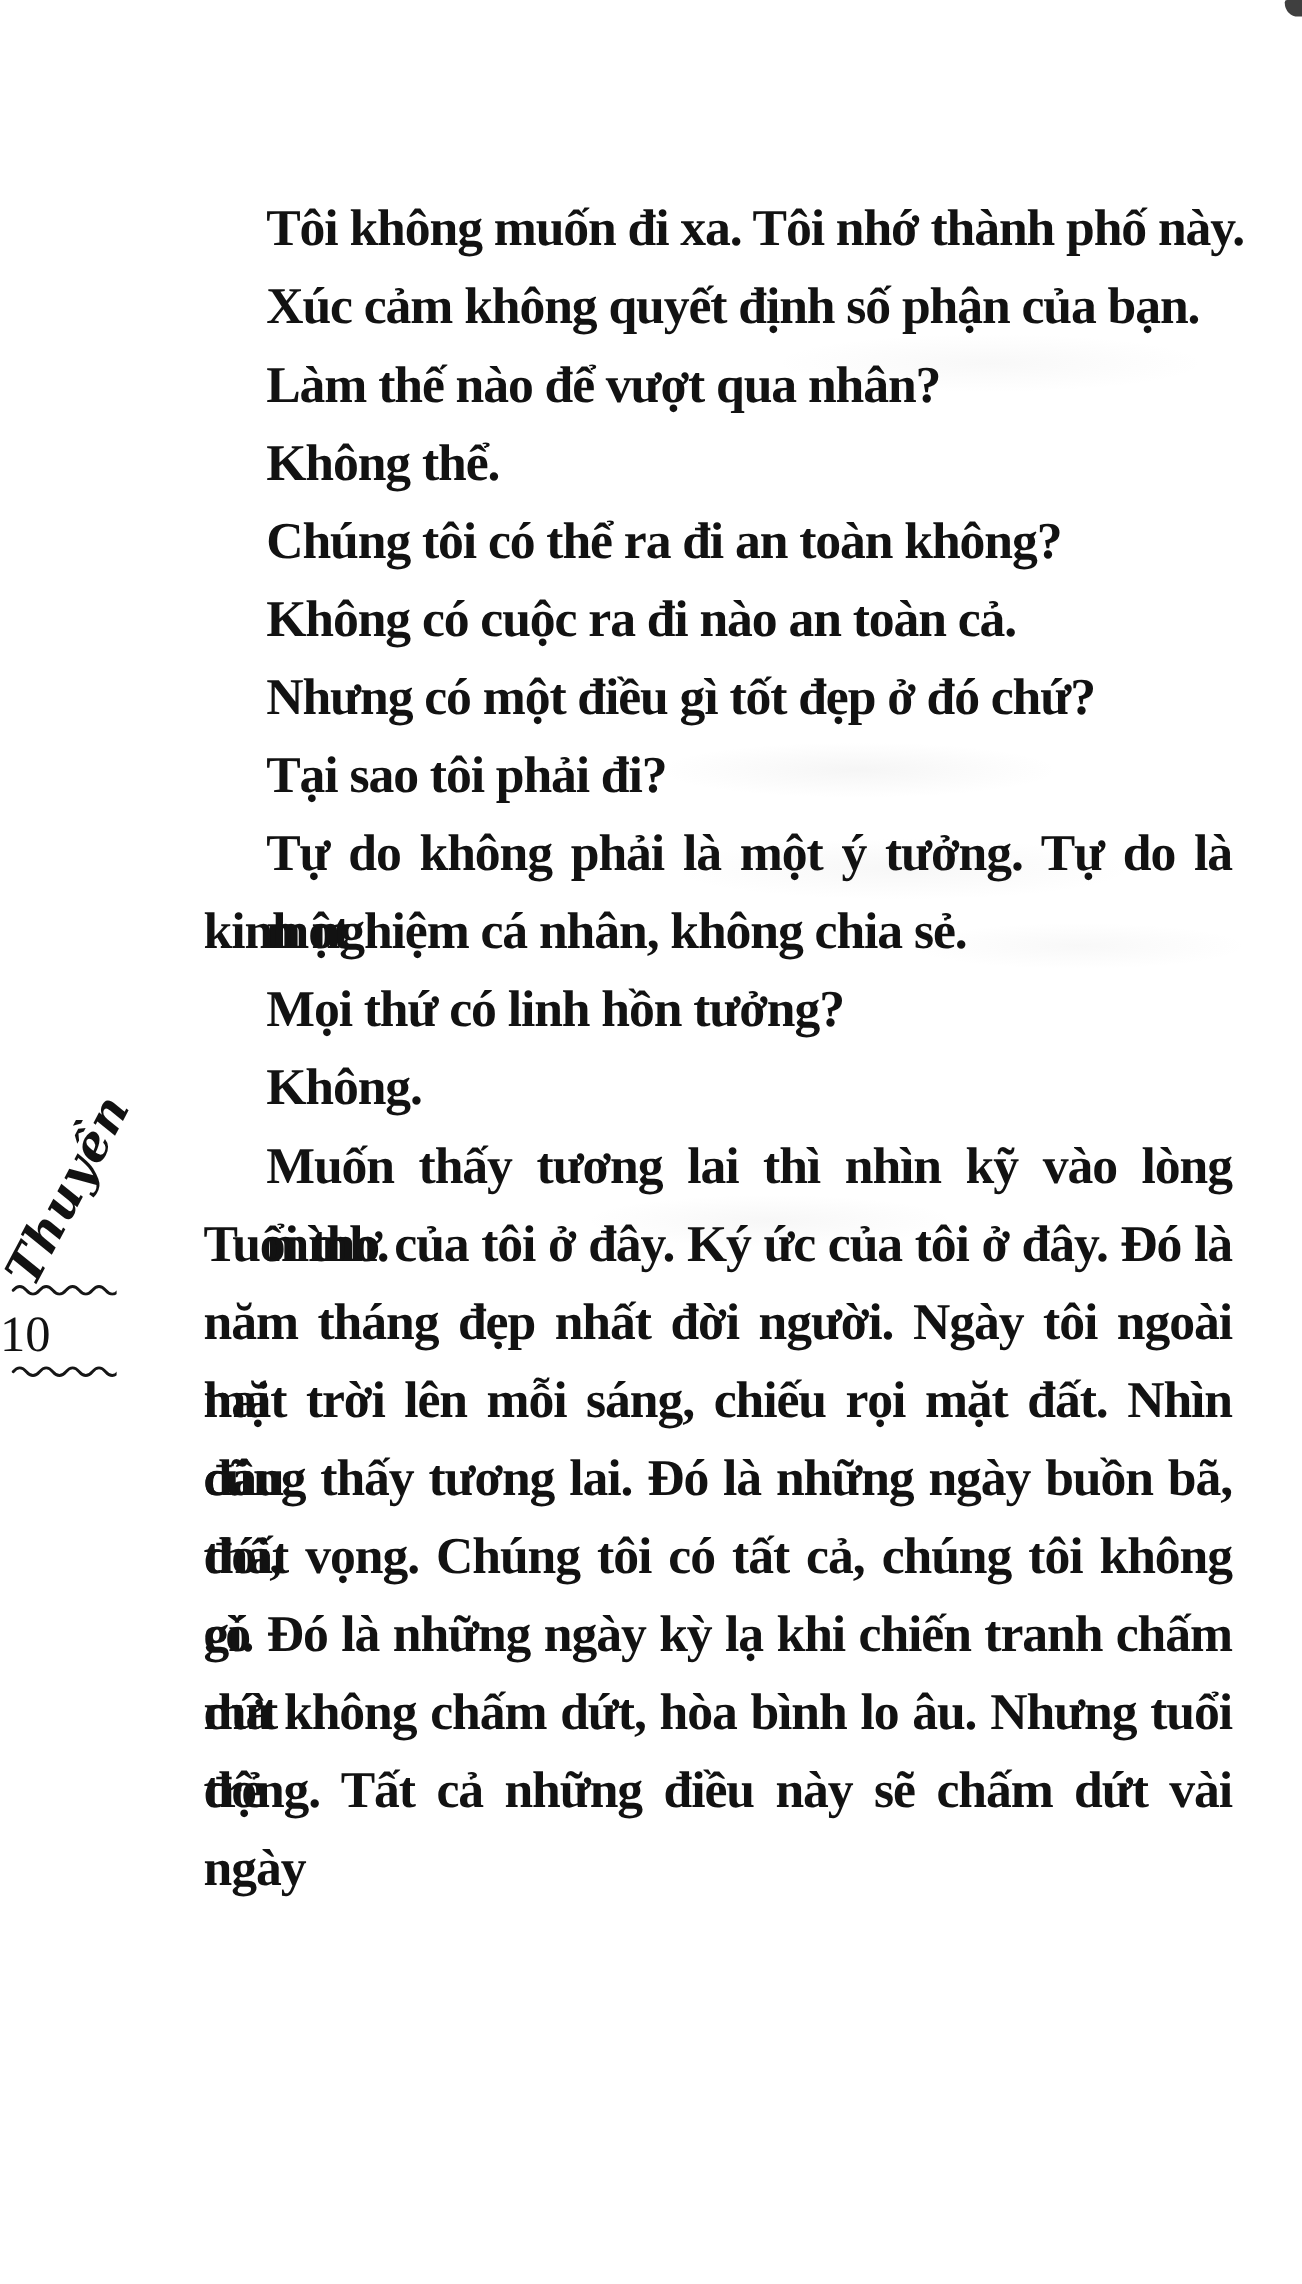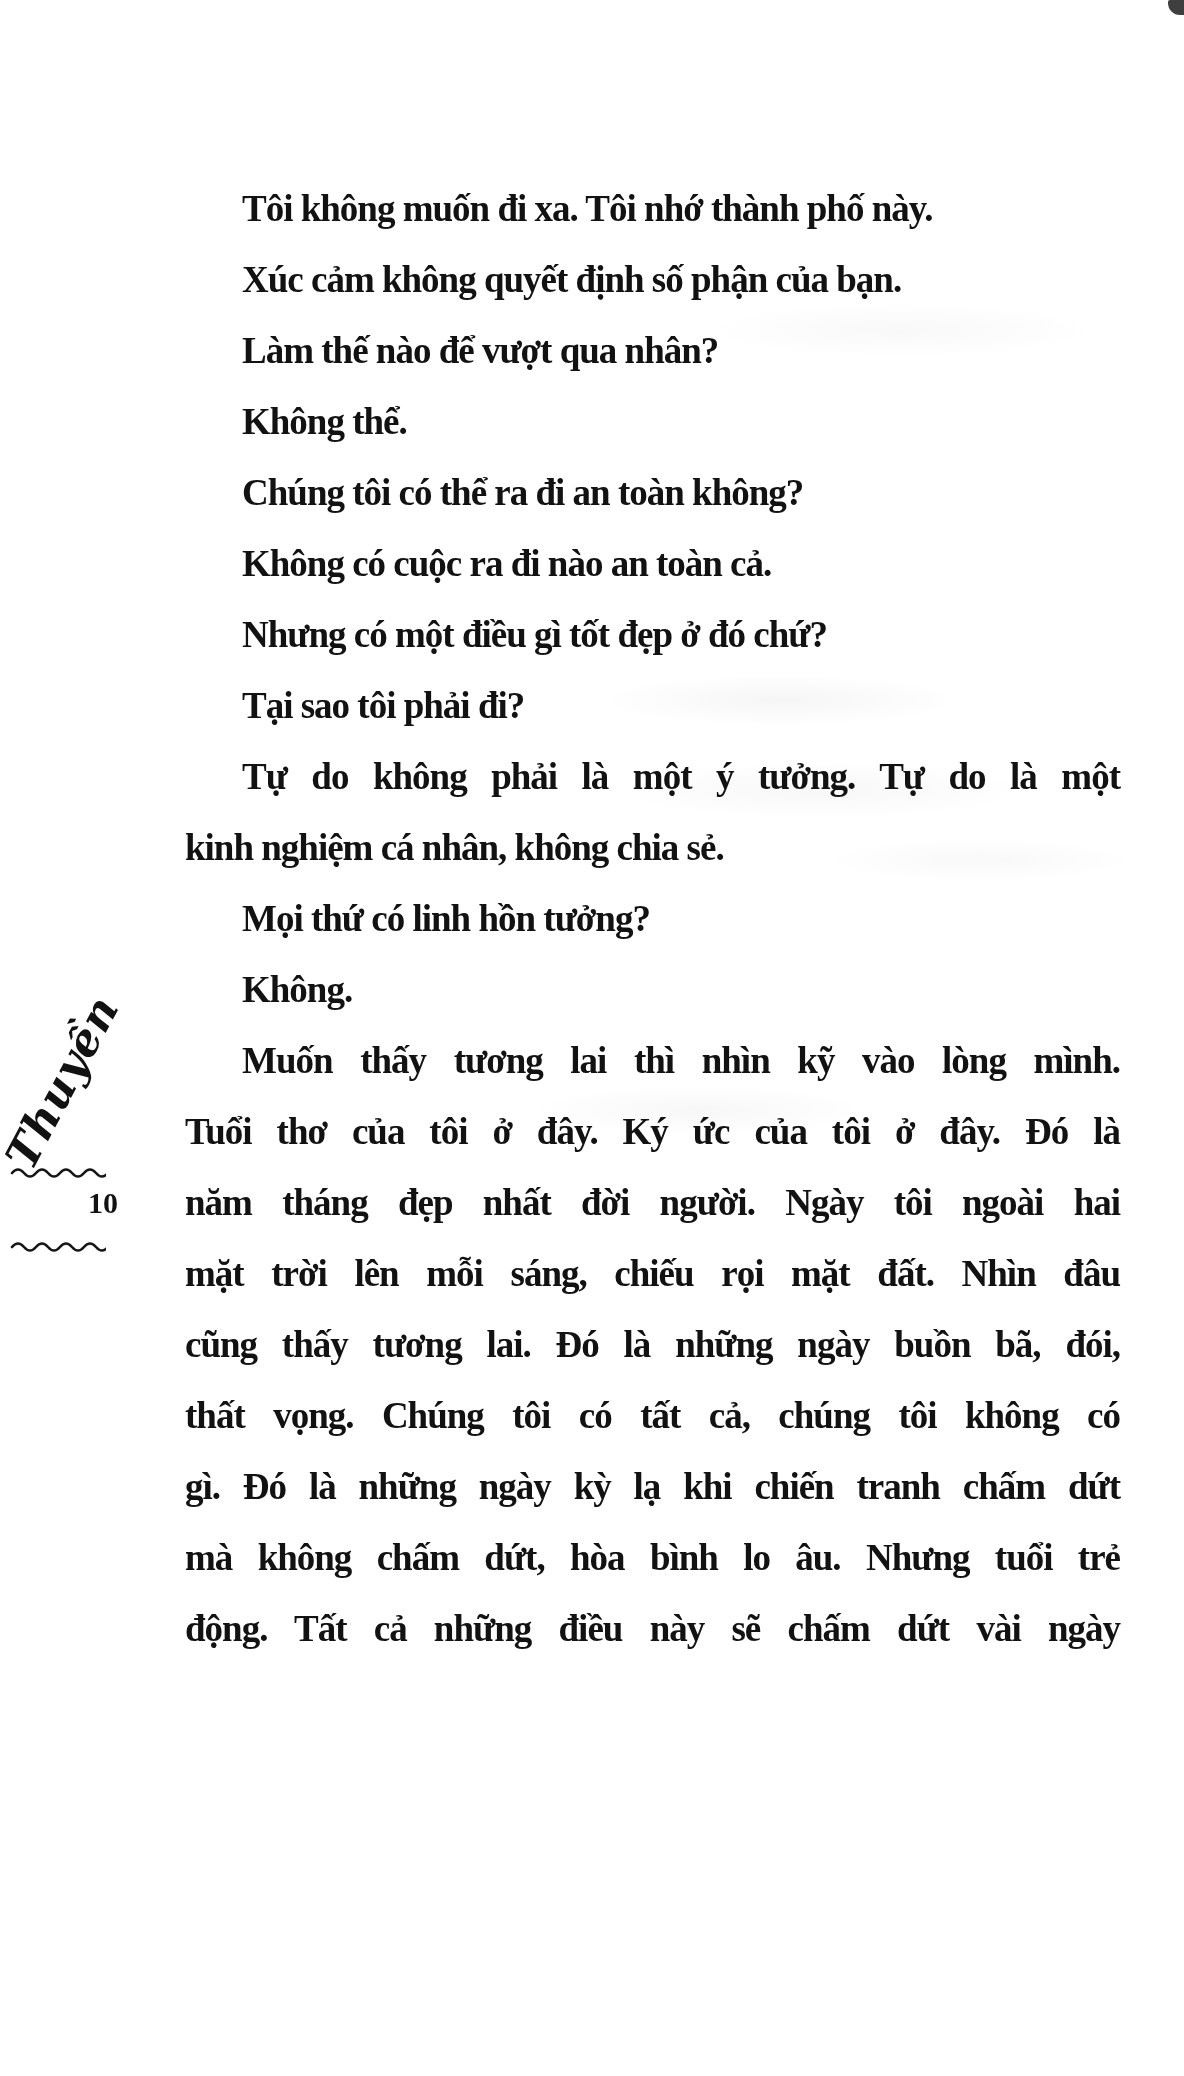--- a/index.html
+++ b/index.html
@@ -26,21 +26,21 @@
     pointer-events: none;
   }
 
   .text-block {
     position: absolute;
     left: 185px;
     top: 173px;
     width: 935px;
   }
   .line {
-    font-size: 37px;
+    font-size: 47px;
     line-height: 71px;
     height: 71px;
     font-weight: bold;
     letter-spacing: -1px;
     white-space: nowrap;
   }
   .line.j {
     white-space: normal;
     text-align: justify;
     text-align-last: justify;
@@ -63,23 +63,23 @@
 
   .wavy { position: absolute; left: 10px; width: 96px; height: 12px; }
   .wavy.top { top: 1166px; }
   .wavy.bottom { top: 1240px; }
 
   .page-number {
     position: absolute;
     left: 0;
     top: 1186px;
     width: 118px;
-    text-align: right;
-    font-size: 30px;
-    font-weight: bold;
+    text-align: left;
+    font-size: 46px;
+    font-weight: normal;
     font-family: "Liberation Serif", serif;
   }
 
   .corner-artifact {
     position: absolute;
     right: 0;
     top: 0;
     width: 16px;
     height: 15px;
     background: #3f3f3f;

